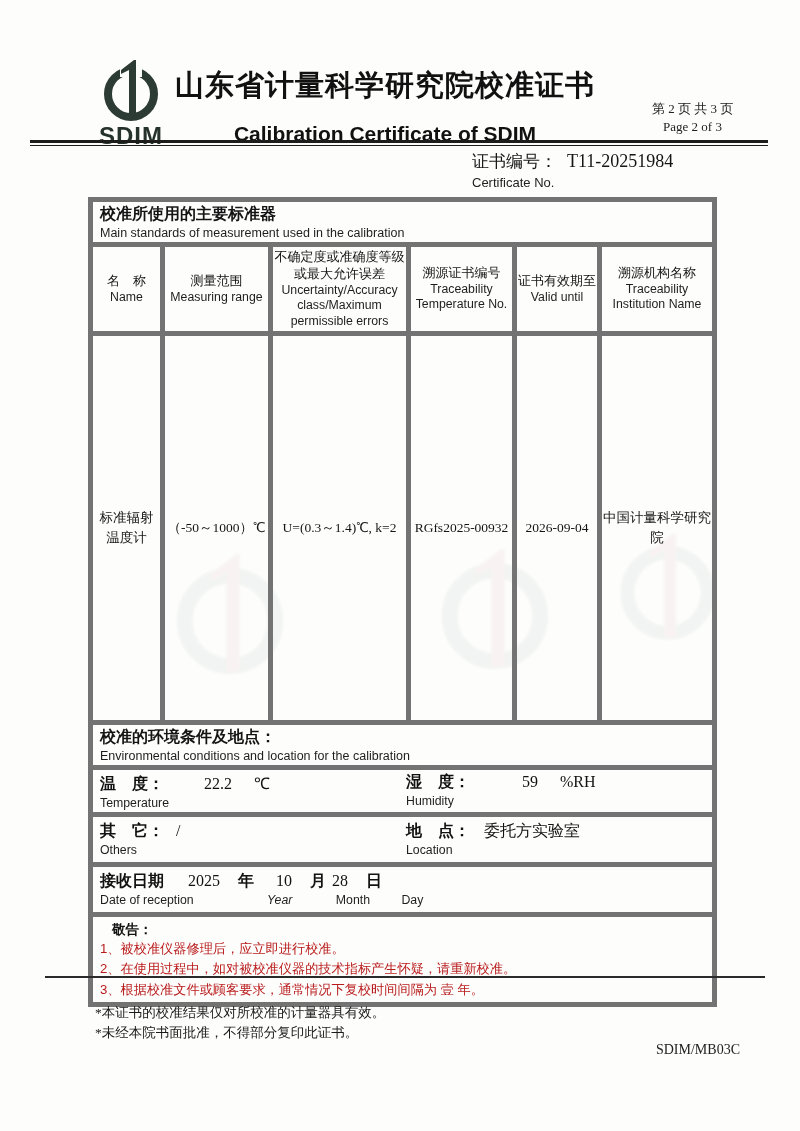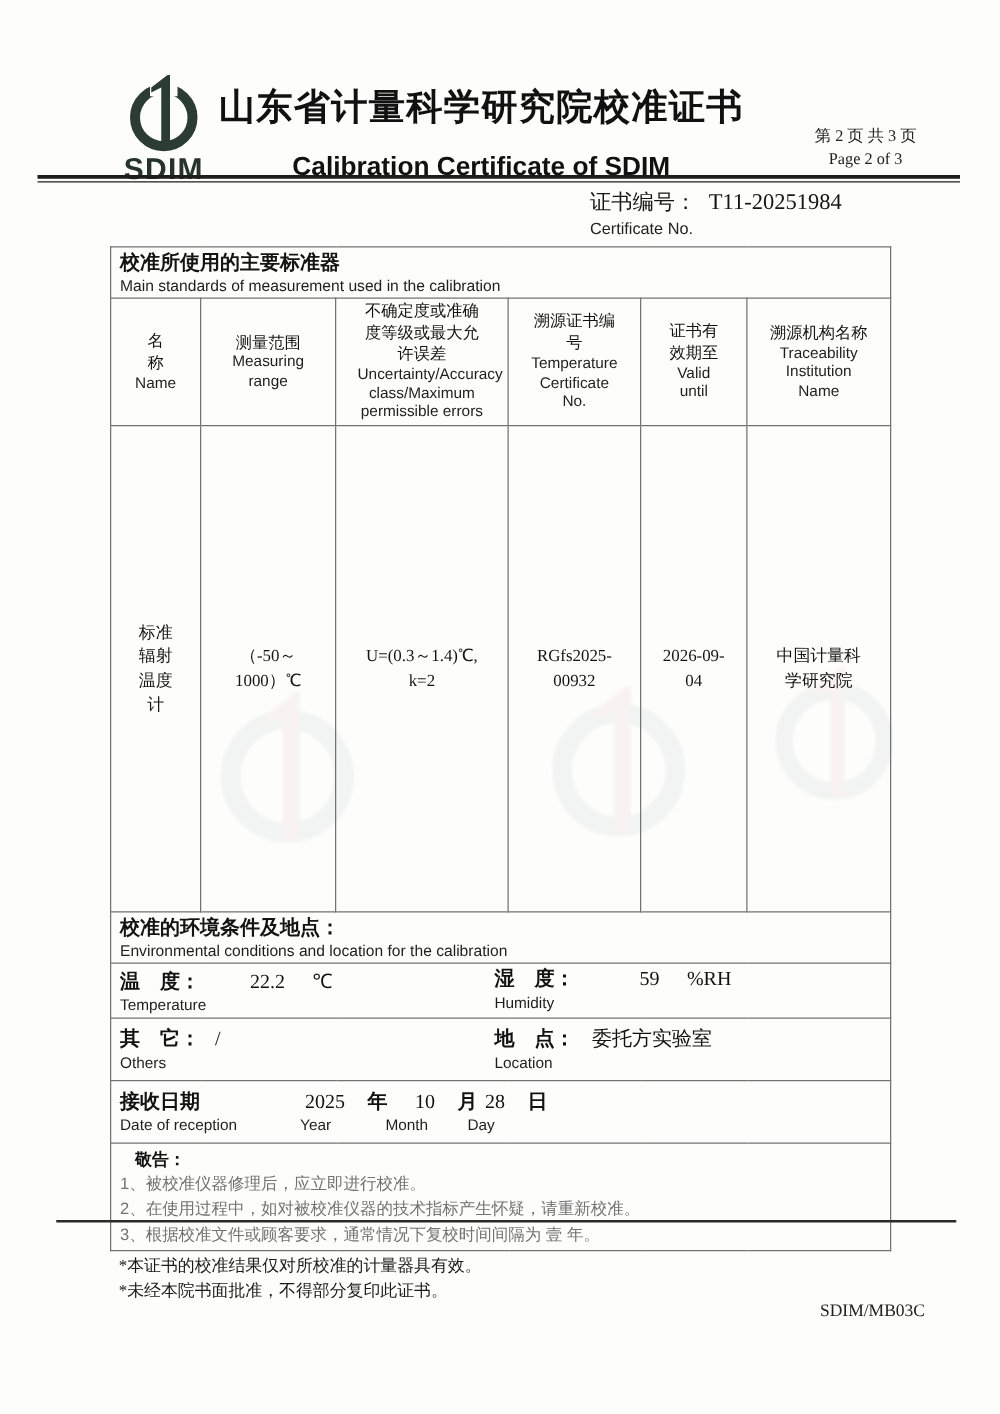--- a/index.html
+++ b/index.html
@@ -43,41 +43,41 @@
   .certno-line1 { font-size: 17px; color: #151515; white-space: nowrap; }
   .certno-line1 .certno-value { font-size: 18px; margin-left: 10px; }
   .certno-line2 { font-family: "Liberation Sans", sans-serif; font-size: 13px; margin-top: 2px; color: #222; }
 
   
   table.main {
     position: absolute; left: 88px; top: 197px; width: 624px;
     border-collapse: collapse; table-layout: fixed;
   }
   table.main td {
-    border: 1px solid #737373;
+    border: 5px solid #737373;
     vertical-align: middle;
-    padding: 2px 17px;
+    padding: 2px 0;
   }
   .sec-title-cn { font-family: "Liberation Sans", sans-serif; font-weight: bold; font-size: 16px; color: #141414; }
   .sec-title-en { font-family: "Liberation Sans", sans-serif; font-size: 12.5px; color: #1e1e1e; margin-top: 1px; }
   td.colhead { text-align: center; }
   .colhead-cn { font-family: "Liberation Sans", sans-serif; font-size: 13px; line-height: 1.3; color: #141414; }
   .colhead-en { font-family: "Liberation Sans", sans-serif; font-size: 12.3px; line-height: 1.25; color: #1e1e1e; }
   td.datacell {
     vertical-align: top; text-align: center;
     font-family: "Liberation Serif", serif; font-size: 13.5px; line-height: 1.45;
     padding-top: 5px; color: #151515;
   }
   .env-label-cn { font-family: "Liberation Sans", sans-serif; font-weight: bold; font-size: 16px; color: #121212; }
   .env-en { font-family: "Liberation Sans", sans-serif; font-size: 12.3px; color: #1e1e1e; margin-top: 1px; }
   .env-value { font-family: "Liberation Serif", serif; font-size: 16px; color: #121212; }
   .half-row { display: flex; }
   .half { width: 312px; }
   .notice-title { font-family: "Liberation Sans", sans-serif; font-weight: bold; font-size: 13.5px; color: #121212; margin-left: 12px; }
-  .notice-line { font-family: "Liberation Sans", sans-serif; font-size: 13.2px; line-height: 1.55; color: #737373; }
+  .notice-line { font-family: "Liberation Sans", sans-serif; font-size: 13.2px; line-height: 1.55; color: #b91c1c; }
 
   
   .rule-foot { left: 45px; top: 976px; width: 720px; border-top: 2px solid #2a2a2a; }
   .footnote { left: 95px; width: 560px; font-size: 13.5px; color: #1a1a1a; line-height: 1.35; }
   .form-code { left: 600px; top: 1042px; width: 140px; text-align: right; font-size: 14px; color: #222; }
 
   
   .wm { opacity: 0.06; filter: blur(1px); pointer-events: none; }
 </style>
 </head>
@@ -150,21 +150,21 @@
     <td class="colhead">
       <div class="colhead-cn">测量范围</div>
       <div class="colhead-en">Measuring range</div>
     </td>
     <td class="colhead">
       <div class="colhead-cn">不确定度或准确度等级或最大允许误差</div>
       <div class="colhead-en">Uncertainty/Accuracy class/Maximum permissible errors</div>
     </td>
     <td class="colhead">
       <div class="colhead-cn">溯源证书编号</div>
-      <div class="colhead-en">Temperature Certificate No.</div>
+      <div class="colhead-en">Traceability Temperature No.</div>
     </td>
     <td class="colhead">
       <div class="colhead-cn">证书有效期至</div>
       <div class="colhead-en">Valid until</div>
     </td>
     <td class="colhead">
       <div class="colhead-cn">溯源机构名称</div>
       <div class="colhead-en">Traceability Institution Name</div>
     </td>
   </tr>
@@ -226,30 +226,30 @@
           <div class="env-en">Location</div>
         </div>
       </div>
     </td>
   </tr>
 
   <tr>
     <td colspan="6" style="height:50px; padding-left:7px;">
       <div>
         <span class="env-label-cn">接收日期</span>
-        <span class="env-value" style="margin-left:80px;">2025</span>
+        <span class="env-value" style="margin-left:20px;">2025</span>
         <span class="env-label-cn" style="margin-left:14px;">年</span>
         <span class="env-value" style="margin-left:18px;">10</span>
         <span class="env-label-cn" style="margin-left:14px;">月</span>
         <span class="env-value" style="margin-left:2px;">28</span>
         <span class="env-label-cn" style="margin-left:14px;">日</span>
       </div>
       <div class="env-en">
         <span>Date of reception</span>
-        <span style="margin-left:47px;">Year</span>
+        <span style="margin-left:70px;font-style:italic;">Year</span>
         <span style="margin-left:40px;">Month</span>
         <span style="margin-left:28px;">Day</span>
       </div>
     </td>
   </tr>
 
   <tr>
     <td colspan="6" style="height:82px; padding-left:7px; vertical-align:top; padding-top:4px;">
       <div class="notice-title">敬告：</div>
       <div class="notice-line">1、被校准仪器修理后，应立即进行校准。</div>

